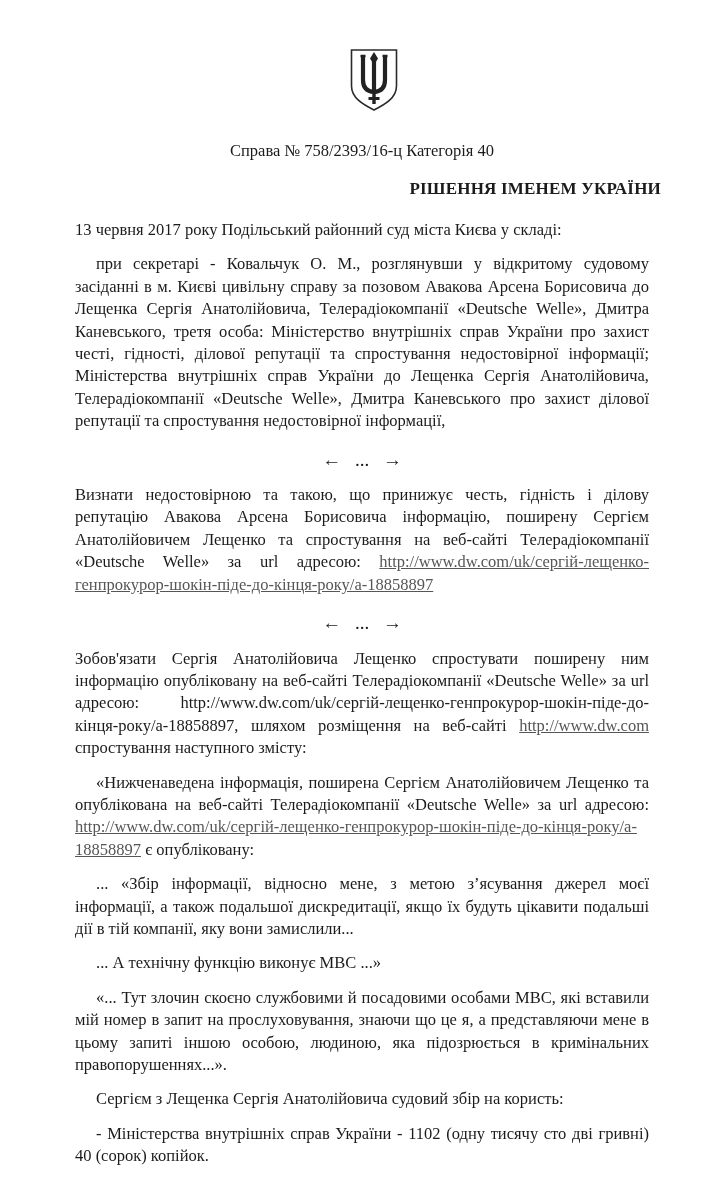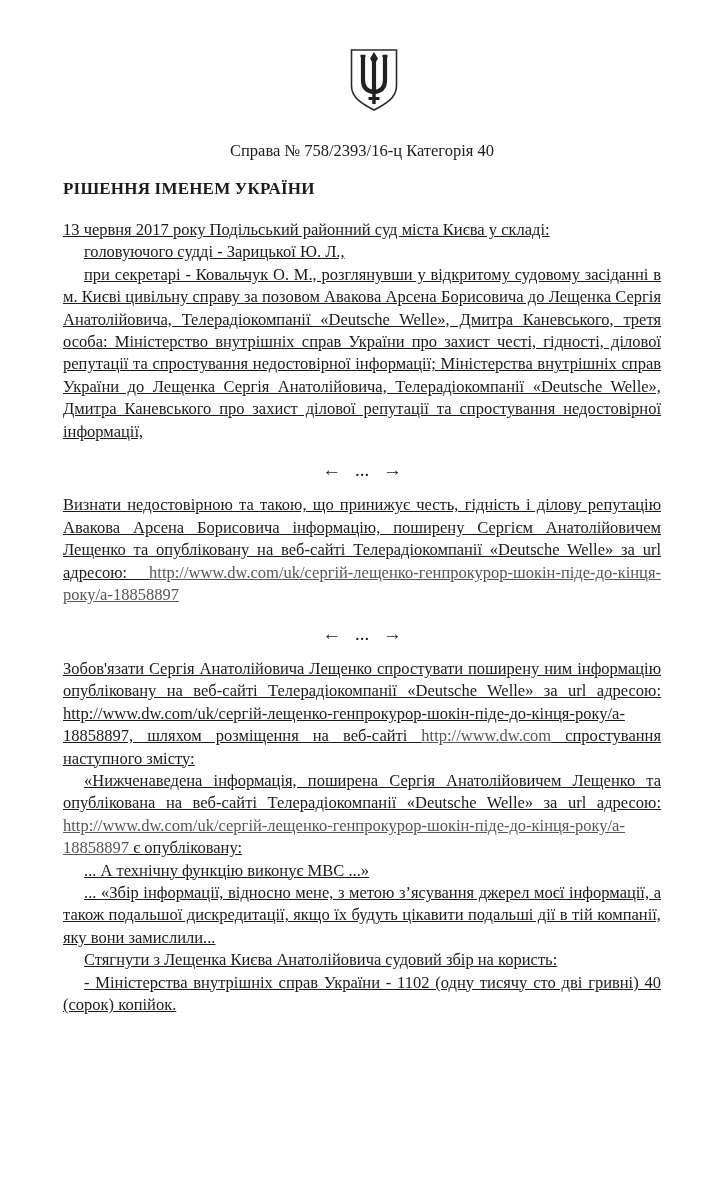--- a/index.html
+++ b/index.html
@@ -20,36 +20,35 @@
   }
   .emblem-wrap svg { transform: translateX(12px); }
   .case-line {
     margin-top: 28px;
     text-align: center;
     font-size: 16.5px;
     line-height: 21px;
   }
   .title {
     margin-top: 17px;
-    text-align: left;
+    text-align: right;
     font-size: 17px;
     font-weight: 700;
     letter-spacing: 0.2px;
     line-height: 22px;
   }
   .doc-body {
     margin-top: 19px;
     font-size: 16.5px;
     line-height: 22.4px;
     text-align: justify;
   }
   .doc-body p {
-    margin: 0;
+    margin: 12px;
     overflow-wrap: break-word;
-    text-decoration: underline;
   }
   .doc-body p.indent { text-indent: 21px; }
   .doc-body p.heading { font-weight: 700; }
   .separator {
     text-align: center;
     margin: 16px 0 13px;
     font-size: 19px;
     word-spacing: 9px;
     color: #1b1b1b;
   }
@@ -74,26 +73,26 @@
       <path d="M19.5 50.5 H30.5" fill="none" stroke="#222222" stroke-width="3"></path>
       <path d="M11.5 8 H16.5 M33.5 8 H38.5" fill="none" stroke="#222222" stroke-width="2.4"></path>
     </svg>
   </div>
 
   <div class="content">
     <div class="case-line">Справа № 758/2393/16-ц Категорія 40</div>
     <div class="title">РІШЕННЯ ІМЕНЕМ УКРАЇНИ</div>
     <div class="doc-body">
         <p class=""><span>13 червня 2017 року Подільський районний суд міста Києва у складі:</span></p>
-        <p class="indent"><span>головуючого судді - Зарицької Ю. Л.,</span></p>
         <p class="indent"><span>при секретарі - Ковальчук О. М., розглянувши у відкритому судовому засіданні в м. Києві цивільну справу за позовом Авакова Арсена Борисовича до Лещенка Сергія Анатолійовича, Телерадіокомпанії «Deutsche Welle», Дмитра Каневського, третя особа: Міністерство внутрішніх справ України про захист честі, гідності, ділової репутації та спростування недостовірної інформації; Міністерства внутрішніх справ України до Лещенка Сергія Анатолійовича, Телерадіокомпанії «Deutsche Welle», Дмитра Каневського про захист ділової репутації та спростування недостовірної інформації,</span></p>
         <div class="separator">← ... →</div>
-        <p class=""><span>Визнати недостовірною та такою, що принижує честь, гідність і ділову репутацію Авакова Арсена Борисовича інформацію, поширену Сергієм Анатолійовичем Лещенко та опубліковану на веб-сайті Телерадіокомпанії «Deutsche Welle» за url адресою: </span><span class="link">http://www.dw.com/uk/сергій-лещенко-генпрокурор-шокін-піде-до-кінця-року/a-18858897</span></p>
+        <p class=""><span>Визнати недостовірною та такою, що принижує честь, гідність і ділову репутацію Авакова Арсена Борисовича інформацію, поширену Сергієм Анатолійовичем Лещенко та спростування на веб-сайті Телерадіокомпанії «Deutsche Welle» за url адресою: </span><span class="link">http://www.dw.com/uk/сергій-лещенко-генпрокурор-шокін-піде-до-кінця-року/a-18858897</span></p>
         <div class="separator">← ... →</div>
         <p class=""><span>Зобов'язати Сергія Анатолійовича Лещенко спростувати поширену ним інформацію опубліковану на веб-сайті Телерадіокомпанії «Deutsche Welle» за url адресою: http://www.dw.com/uk/сергій-лещенко-генпрокурор-шокін-піде-до-кінця-року/a-18858897, шляхом розміщення на веб-сайті </span><span class="link">http://www.dw.com</span><span> спростування наступного змісту:</span></p>
-        <p class="indent"><span>«Нижченаведена інформація, поширена Сергія Анатолійовичем Лещенко та опублікована на веб-сайті Телерадіокомпанії «Deutsche Welle» за url адресою: </span><span class="link">http://www.dw.com/uk/сергій-лещенко-генпрокурор-шокін-піде-до-кінця-року/a-18858897</span><span> є опубліковану:</span></p>
+        <p class="indent"><span>«Нижченаведена інформація, поширена Сергієм Анатолійовичем Лещенко та опублікована на веб-сайті Телерадіокомпанії «Deutsche Welle» за url адресою: </span><span class="link">http://www.dw.com/uk/сергій-лещенко-генпрокурор-шокін-піде-до-кінця-року/a-18858897</span><span> є опубліковану:</span></p>
+        <p class="indent"><span>... «Збір інформації, відносно мене, з метою з’ясування джерел моєї інформації, а також подальшої дискредитації, якщо їх будуть цікавити подальші дії в тій компанії, яку вони замислили...</span></p>
         <p class="indent"><span>... А технічну функцію виконує МВС ...»</span></p>
-        <p class="indent"><span>... «Збір інформації, відносно мене, з метою з’ясування джерел моєї інформації, а також подальшої дискредитації, якщо їх будуть цікавити подальші дії в тій компанії, яку вони замислили...</span></p>
-        <p class="indent"><span>Стягнути з Лещенка Києва Анатолійовича судовий збір на користь:</span></p>
+        <p class="indent"><span>«... Тут злочин скоєно службовими й посадовими особами МВС, які вставили мій номер в запит на прослуховування, знаючи що це я, а представляючи мене в цьому запиті іншою особою, людиною, яка підозрюється в кримінальних правопорушеннях...».</span></p>
+        <p class="indent"><span>Сергієм з Лещенка Сергія Анатолійовича судовий збір на користь:</span></p>
         <p class="indent"><span>- Міністерства внутрішніх справ України - 1102 (одну тисячу сто дві гривні) 40 (сорок) копійок.</span></p>
       </div>
   </div>
 </div>
 
 </body></html>

